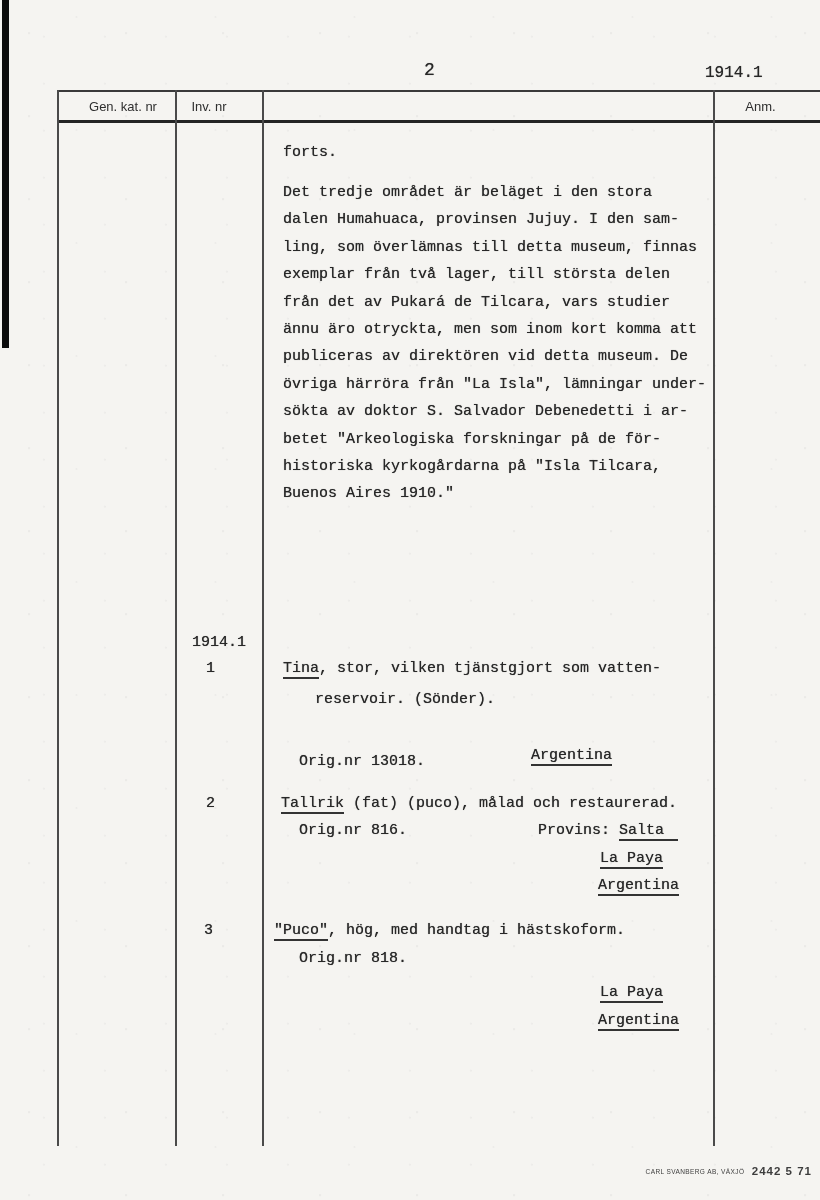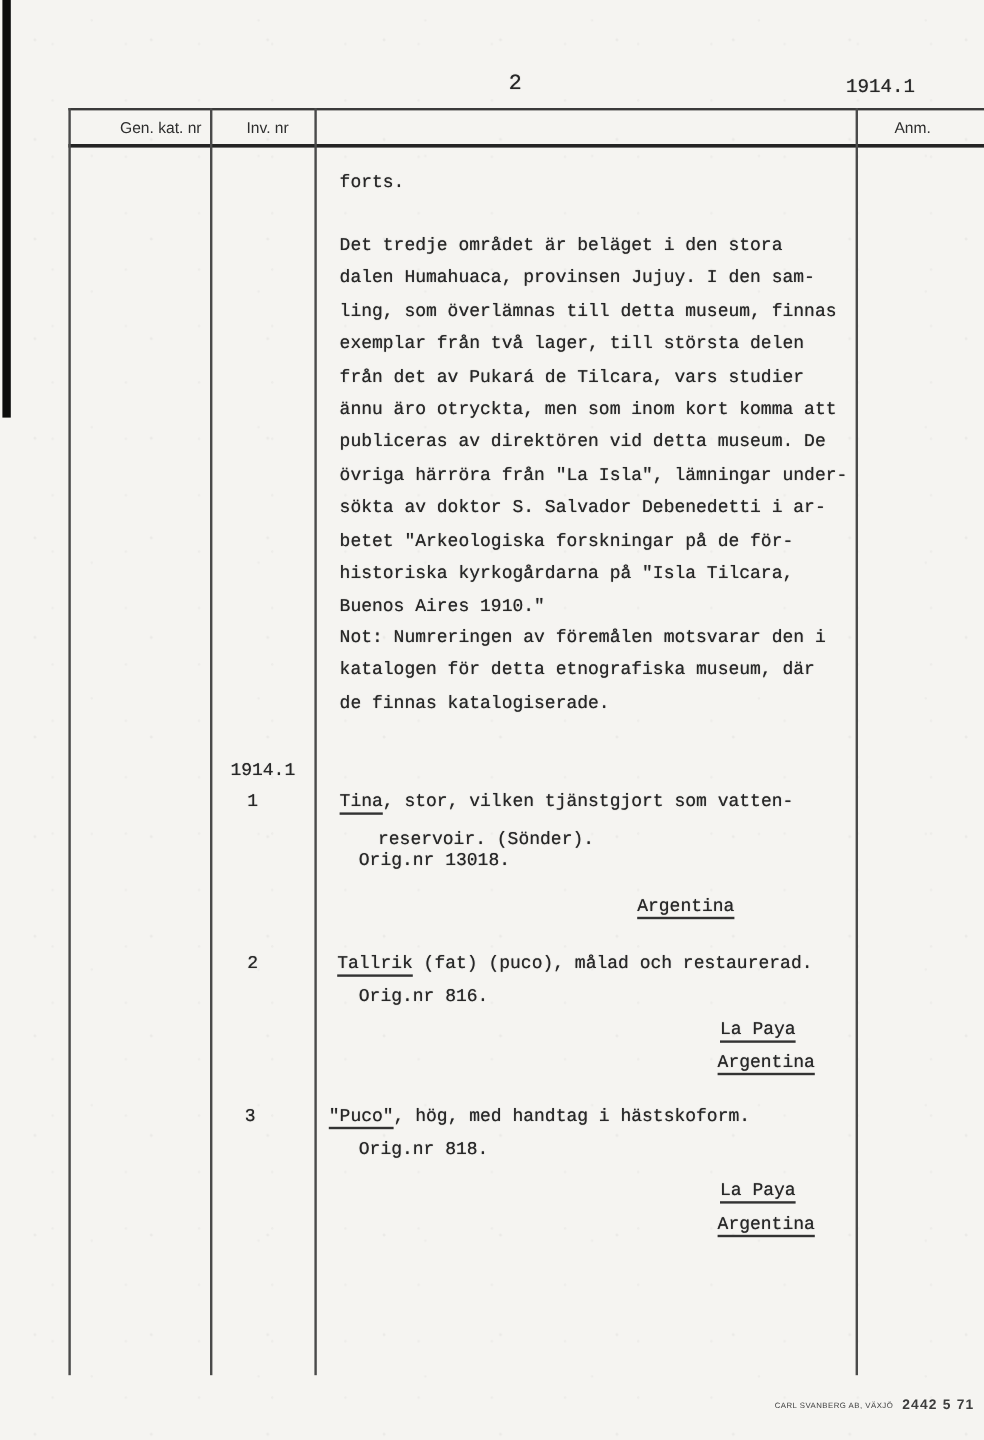--- a/index.html
+++ b/index.html
@@ -20,21 +20,21 @@
   }
   .tw {
     position: absolute;
     font-family: "Liberation Mono", monospace;
     font-size: 15px;
     line-height: 27.4px;
     color: #272727;
     text-shadow: 0 0 0.7px rgba(30,30,30,0.75);
     white-space: pre;
   }
-  .tw-block { white-space: pre-line; margin-top: 12px; }
+  .tw-block { white-space: pre-line; }
   .form-label {
     position: absolute;
     font-family: "Liberation Sans", sans-serif;
     font-size: 13px;
     color: #2e2e2e;
     text-align: center;
   }
   .rule { position: absolute; background: #3a3a3a; }
   .vrule { position: absolute; background: #4a4a4a; }
   .ul { border-bottom: 2px solid #333; }
@@ -65,52 +65,50 @@
   <div class="tw" style="left:424px; top:57px; font-size:18px;">2</div>
   <div class="tw" style="left:705px; top:60px; font-size:16px;">1914.1</div>
 
   <div class="rule" style="left:57px; top:90px; width:763px; height:2px;"></div>
   <div class="rule" style="left:57px; top:120px; width:763px; height:3px; background:#242424;"></div>
   <div class="vrule" style="left:57px; top:90px; width:2px; height:1056px;"></div>
   <div class="vrule" style="left:175px; top:90px; width:2px; height:1056px;"></div>
   <div class="vrule" style="left:262px; top:90px; width:2px; height:1056px;"></div>
   <div class="vrule" style="left:713px; top:90px; width:2px; height:1056px;"></div>
 
-  <div class="form-label" style="left:69px; top:99px; width:130px;">Gen. kat. nr</div>
-  <div class="form-label" style="left:189px; top:99px; width:68px;">Inv. nr</div>
+  <div class="form-label" style="left:58px; top:99px; width:130px;">Gen. kat. nr</div>
+  <div class="form-label" style="left:175px; top:99px; width:68px;">Inv. nr</div>
   <div class="form-label" style="left:713px; top:99px; width:95px;">Anm.</div>
 
   <div class="tw" style="left:283px; top:139px;">forts.</div>
   <div class="tw tw-block" style="left:283px; top:179px;">Det tredje området är beläget i den stora
 dalen Humahuaca, provinsen Jujuy. I den sam-
 ling, som överlämnas till detta museum, finnas
 exemplar från två lager, till största delen
 från det av Pukará de Tilcara, vars studier
 ännu äro otryckta, men som inom kort komma att
 publiceras av direktören vid detta museum. De
 övriga härröra från "La Isla", lämningar under-
 sökta av doktor S. Salvador Debenedetti i ar-
 betet "Arkeologiska forskningar på de för-
 historiska kyrkogårdarna på "Isla Tilcara,
 Buenos Aires 1910."</div>
-  <div class="tw tw-block" style="left:283px; top:506px;">Not: Numreringen av föremålen motsvarar den i
-katalogen för detta etnografiska museum, där
-de finnas katalogiserade.</div>
 
   <div class="tw" style="left:192px; top:629px;">1914.1</div>
 
   <div class="tw" style="left:206px; top:655px;">1</div>
   <div class="tw" style="left:283px; top:655px;"><span class="ul">Tina</span><span>, stor, vilken tjänstgjort som vatten-</span></div>
   <div class="tw" style="left:315px; top:686px;">reservoir. (Sönder).</div>
-  <div class="tw" style="left:299px; top:704px;">Orig.nr 13018.</div>
+  <div class="tw" style="left:299px; top:748px;">Orig.nr 13018.</div>
   <div class="tw" style="left:531px; top:742px;"><span class="ul">Argentina</span></div>
 
   <div class="tw" style="left:206px; top:790px;">2</div>
   <div class="tw" style="left:281px; top:790px;"><span class="ul">Tallrik</span><span> (fat) (puco), målad och restaurerad.</span></div>
   <div class="tw" style="left:299px; top:817px;text-align:center;">Orig.nr 816.</div>
+  <div class="tw" style="left:538px; top:817px;"><span>Provins: </span><span class="ul-trail">Salta</span></div>
   <div class="tw" style="left:600px; top:845px;"><span class="ul">La Paya</span></div>
   <div class="tw" style="left:598px; top:872px;"><span class="ul">Argentina</span></div>
 
   <div class="tw" style="left:204px; top:917px;">3</div>
   <div class="tw" style="left:274px; top:917px;"><span class="ul">"Puco"</span><span>, hög, med handtag i hästskoform.</span></div>
   <div class="tw" style="left:299px; top:945px;">Orig.nr 818.</div>
   <div class="tw" style="left:600px; top:979px;"><span class="ul">La Paya</span></div>
   <div class="tw" style="left:598px; top:1007px;"><span class="ul">Argentina</span></div>
 
   <div class="footer-mark">

